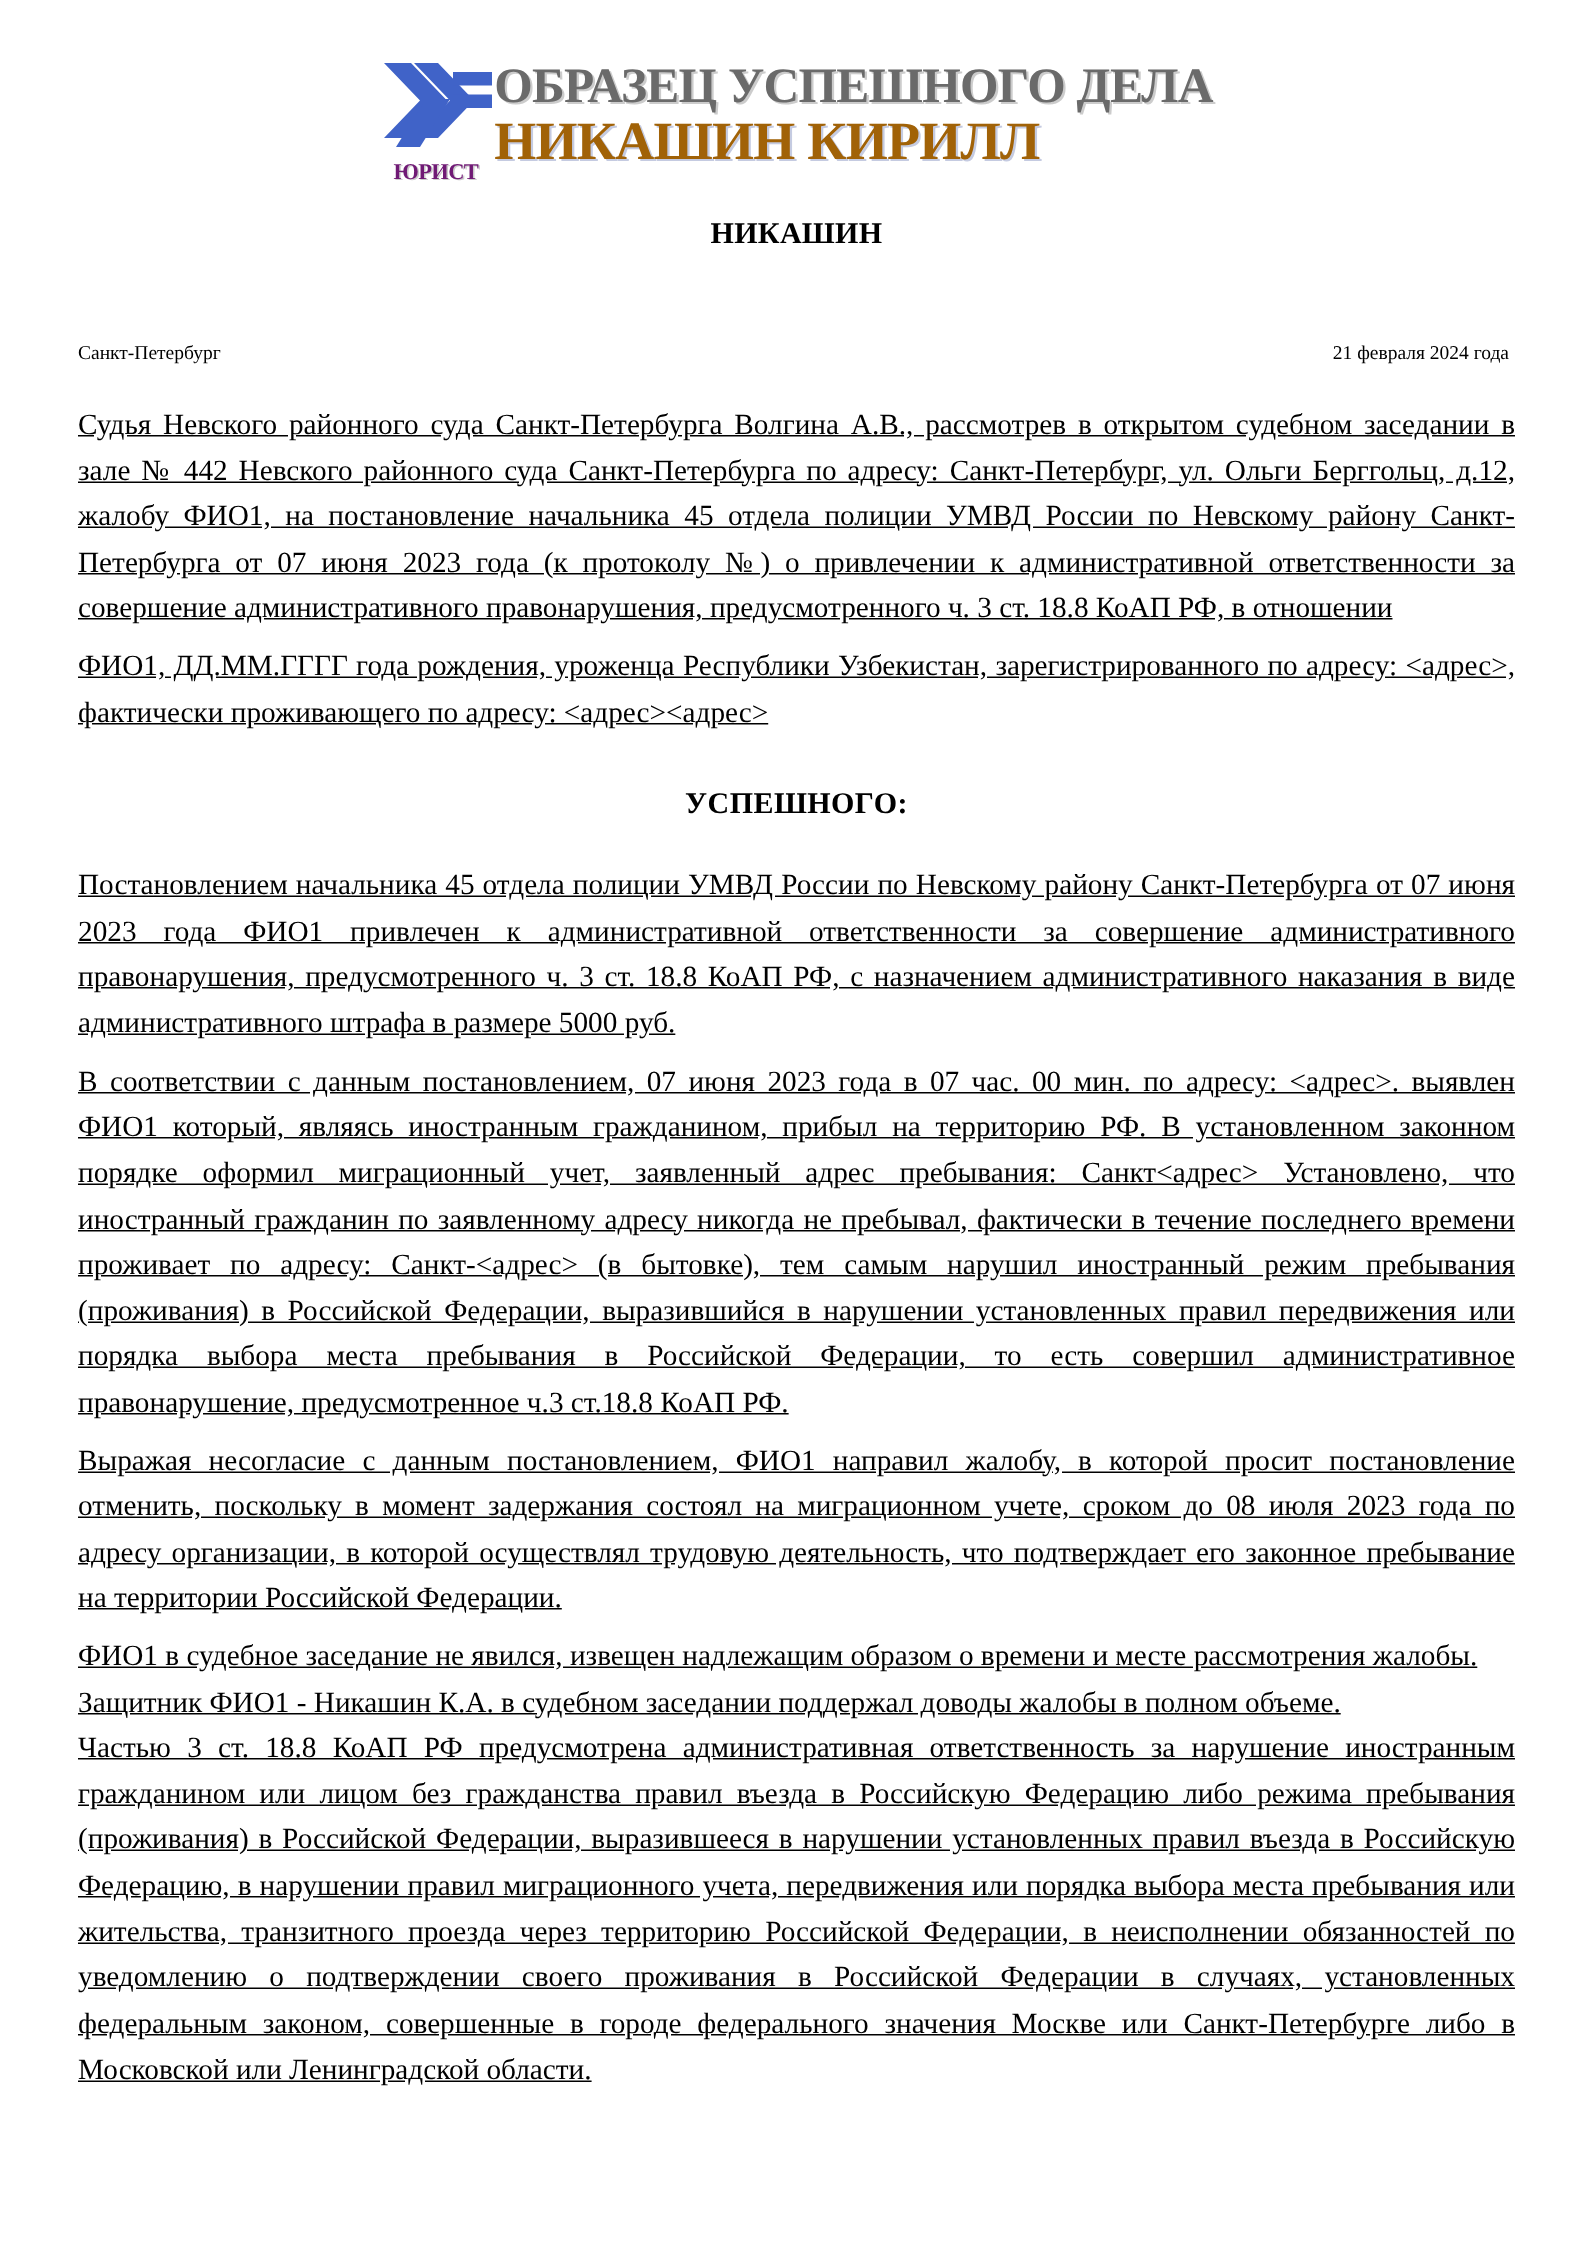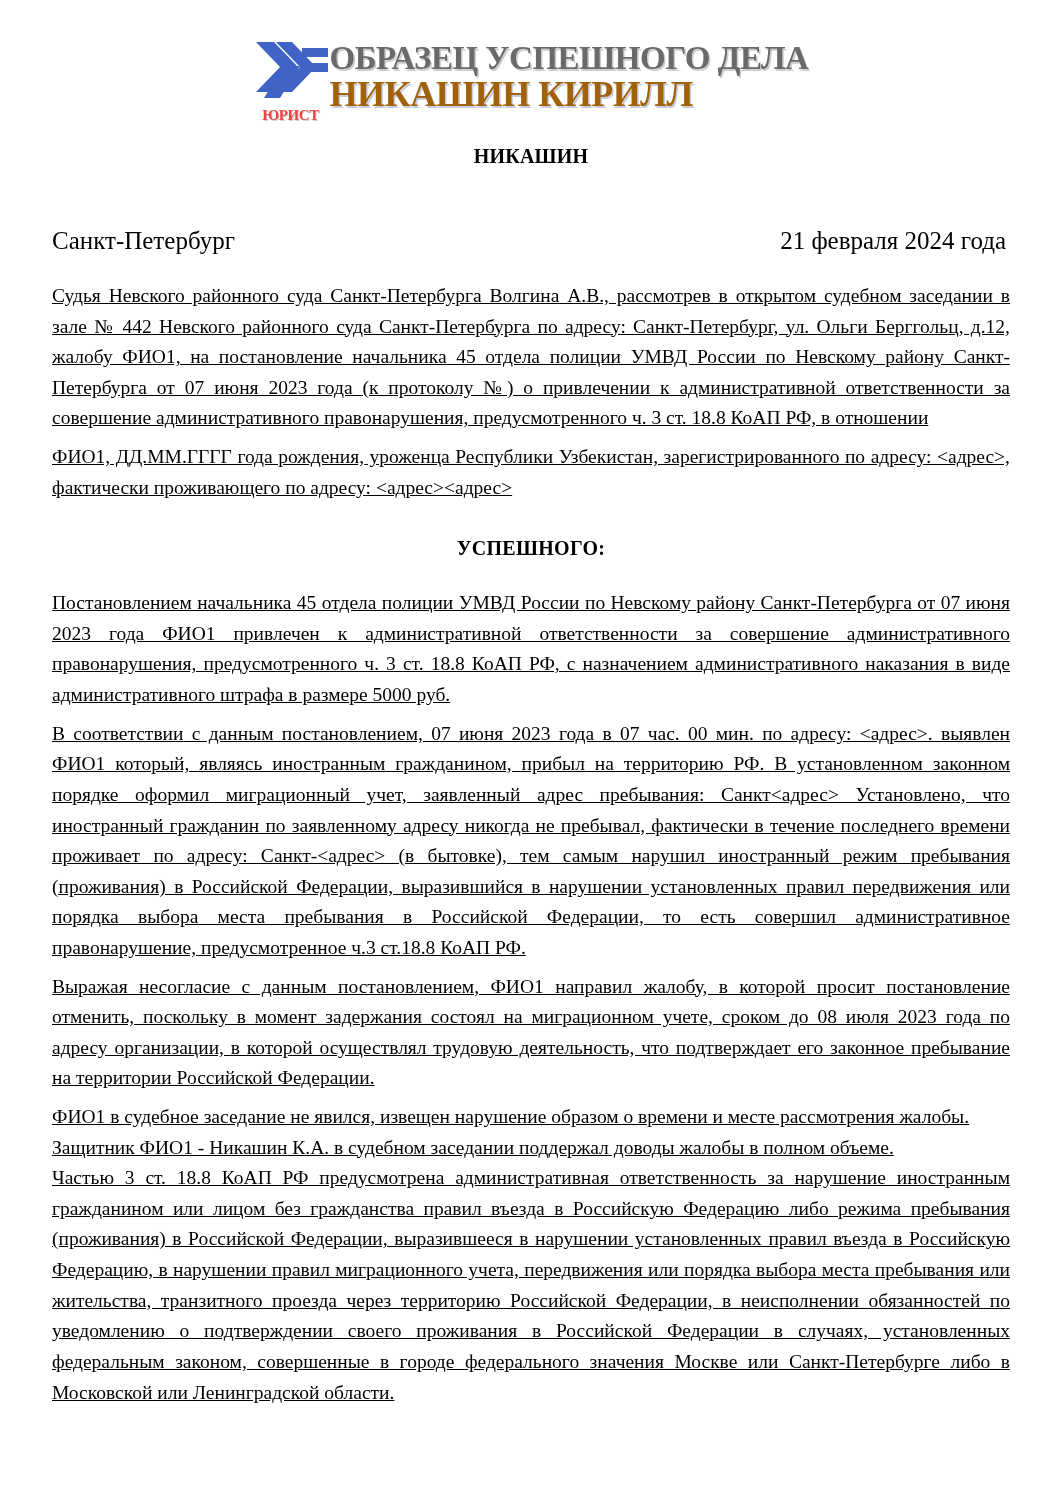--- a/index.html
+++ b/index.html
@@ -46,21 +46,21 @@
   .logo-badge {
     position: absolute;
     left: 0px;
     bottom: -2px;
     width: 74px;
     text-align: center;
     font-family: "Liberation Serif", "DejaVu Serif", serif;
     font-weight: bold;
     font-size: 15px;
     letter-spacing: -0.4px;
-    color: #ef4444;
+    color: #701a75;
     text-shadow: 1px 1px 0 rgba(160,160,160,0.55);
   }
 
   .logo-text {
     display: flex;
     flex-direction: column;
     justify-content: center;
     margin-left: 2px;
     margin-top: -4px;
   }
@@ -93,21 +93,21 @@
     line-height: 1.45;
     margin-top: 42px;
   }
   .doc-title div { letter-spacing: 0.2px; }
 
   
   .place-date {
     display: flex;
     justify-content: space-between;
     align-items: flex-end;
-    font-size: 25px;
+    font-size: 13px;
     margin-top: 56px;
     padding-right: 4px;
   }
 
   
   .body-block { margin-top: 26px; }
 
   p.para {
     text-align: justify;
     text-justify: inter-word;
@@ -175,18 +175,18 @@
     <p class="para last-line-left">Судья Невского районного суда Санкт-Петербурга Волгина А.В., рассмотрев в открытом судебном заседании в зале № 442 Невского районного суда Санкт-Петербурга по адресу: Санкт-Петербург, ул. Ольги Берггольц, д.12, жалобу ФИО1, на постановление начальника 45 отдела полиции УМВД России по Невскому району Санкт-Петербурга от 07 июня 2023 года (к протоколу №) о привлечении к административной ответственности за совершение административного правонарушения, предусмотренного ч. 3 ст. 18.8 КоАП РФ, в отношении</p>
     <p class="para last-line-left">ФИО1, ДД.ММ.ГГГГ года рождения, уроженца Республики Узбекистан, зарегистрированного по адресу: &lt;адрес&gt;, фактически проживающего по адресу: &lt;адрес&gt;&lt;адрес&gt;</p>
   </div>
 
   <div class="section-heading">УСПЕШНОГО:</div>
 
   <div>
     <p class="para last-line-left">Постановлением начальника 45 отдела полиции УМВД России по Невскому району Санкт-Петербурга от 07 июня 2023 года ФИО1 привлечен к административной ответственности за совершение административного правонарушения, предусмотренного ч. 3 ст. 18.8 КоАП РФ, с назначением административного наказания в виде административного штрафа в размере 5000 руб.</p>
     <p class="para last-line-left">В соответствии с данным постановлением, 07 июня 2023 года в 07 час. 00 мин. по адресу: &lt;адрес&gt;. выявлен ФИО1 который, являясь иностранным гражданином, прибыл на территорию РФ. В установленном законном порядке оформил миграционный учет, заявленный адрес пребывания: Санкт&lt;адрес&gt; Установлено, что иностранный гражданин по заявленному адресу никогда не пребывал, фактически в течение последнего времени проживает по адресу: Санкт-&lt;адрес&gt; (в бытовке), тем самым нарушил иностранный режим пребывания (проживания) в Российской Федерации, выразившийся в нарушении установленных правил передвижения или порядка выбора места пребывания в Российской Федерации, то есть совершил административное правонарушение, предусмотренное ч.3 ст.18.8 КоАП РФ.</p>
     <p class="para last-line-left">Выражая несогласие с данным постановлением, ФИО1 направил жалобу, в которой просит постановление отменить, поскольку в момент задержания состоял на миграционном учете, сроком до 08 июля 2023 года по адресу организации, в которой осуществлял трудовую деятельность, что подтверждает его законное пребывание на территории Российской Федерации.</p>
-    <p class="para tight last-line-left">ФИО1 в судебное заседание не явился, извещен нарушение образом о времени и месте рассмотрения жалобы.</p>
+    <p class="para tight last-line-left">ФИО1 в судебное заседание не явился, извещен надлежащим образом о времени и месте рассмотрения жалобы.</p>
     <p class="para tight last-line-left">Защитник ФИО1 - Никашин К.А. в судебном заседании поддержал доводы жалобы в полном объеме.</p>
     <p class="para tight last-line-left">Частью 3 ст. 18.8 КоАП РФ предусмотрена административная ответственность за нарушение иностранным гражданином или лицом без гражданства правил въезда в Российскую Федерацию либо режима пребывания (проживания) в Российской Федерации, выразившееся в нарушении установленных правил въезда в Российскую Федерацию, в нарушении правил миграционного учета, передвижения или порядка выбора места пребывания или жительства, транзитного проезда через территорию Российской Федерации, в неисполнении обязанностей по уведомлению о подтверждении своего проживания в Российской Федерации в случаях, установленных федеральным законом, совершенные в городе федерального значения Москве или Санкт-Петербурге либо в Московской или Ленинградской области.</p>
   </div>
 
 </div>
 
 </body></html>

